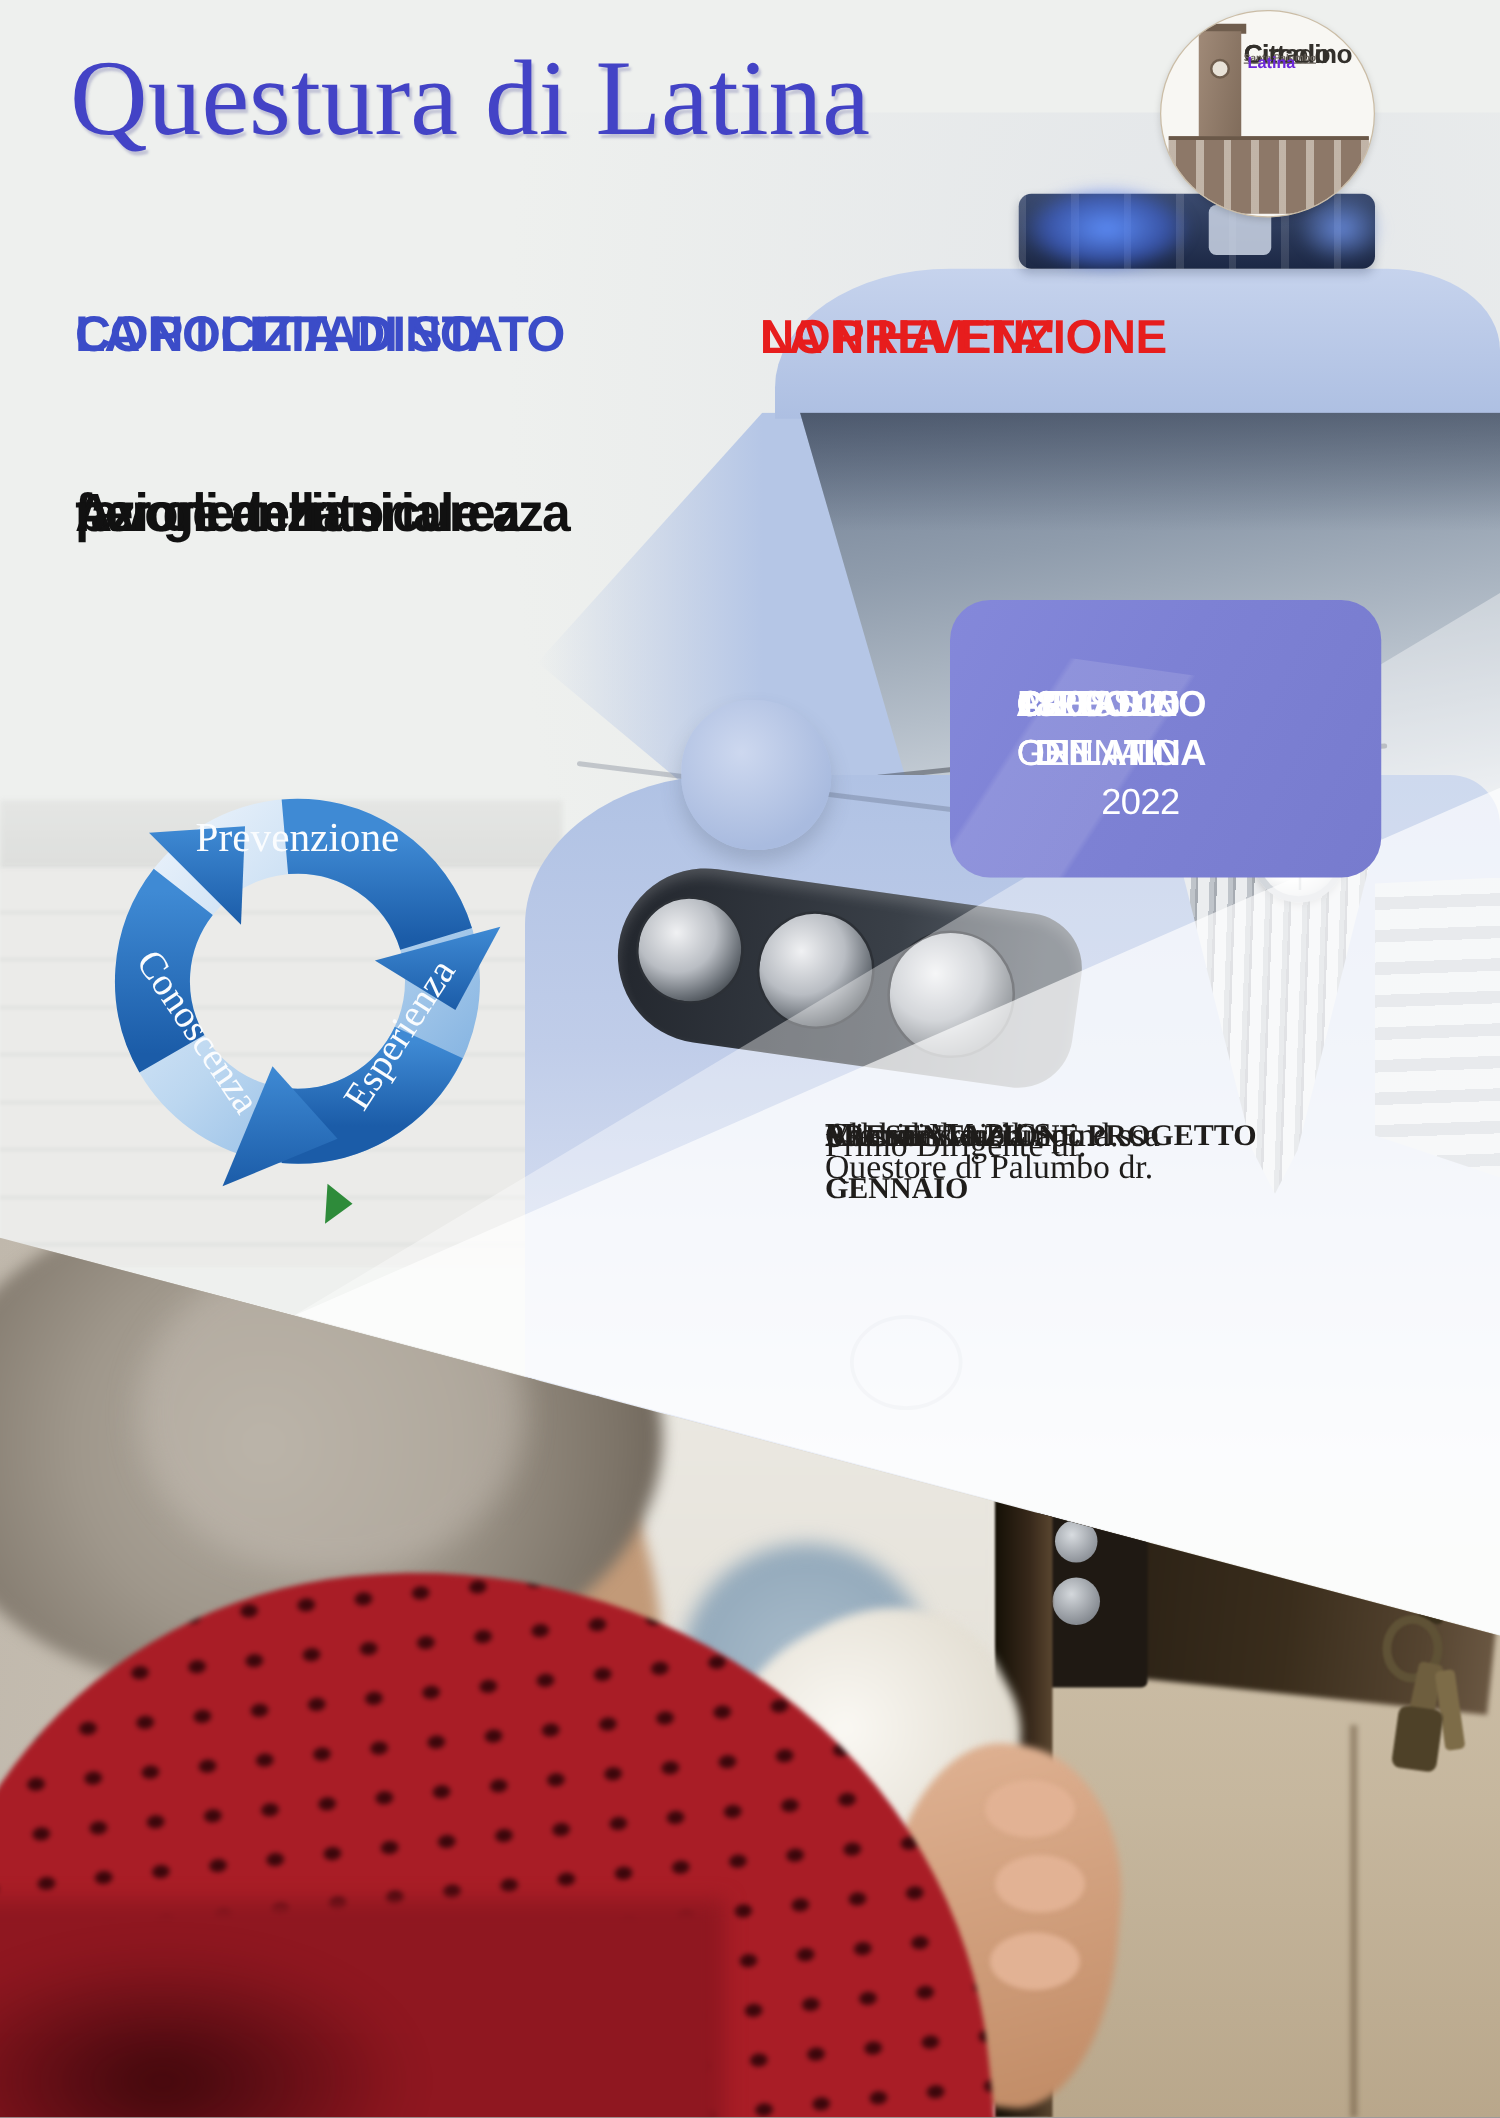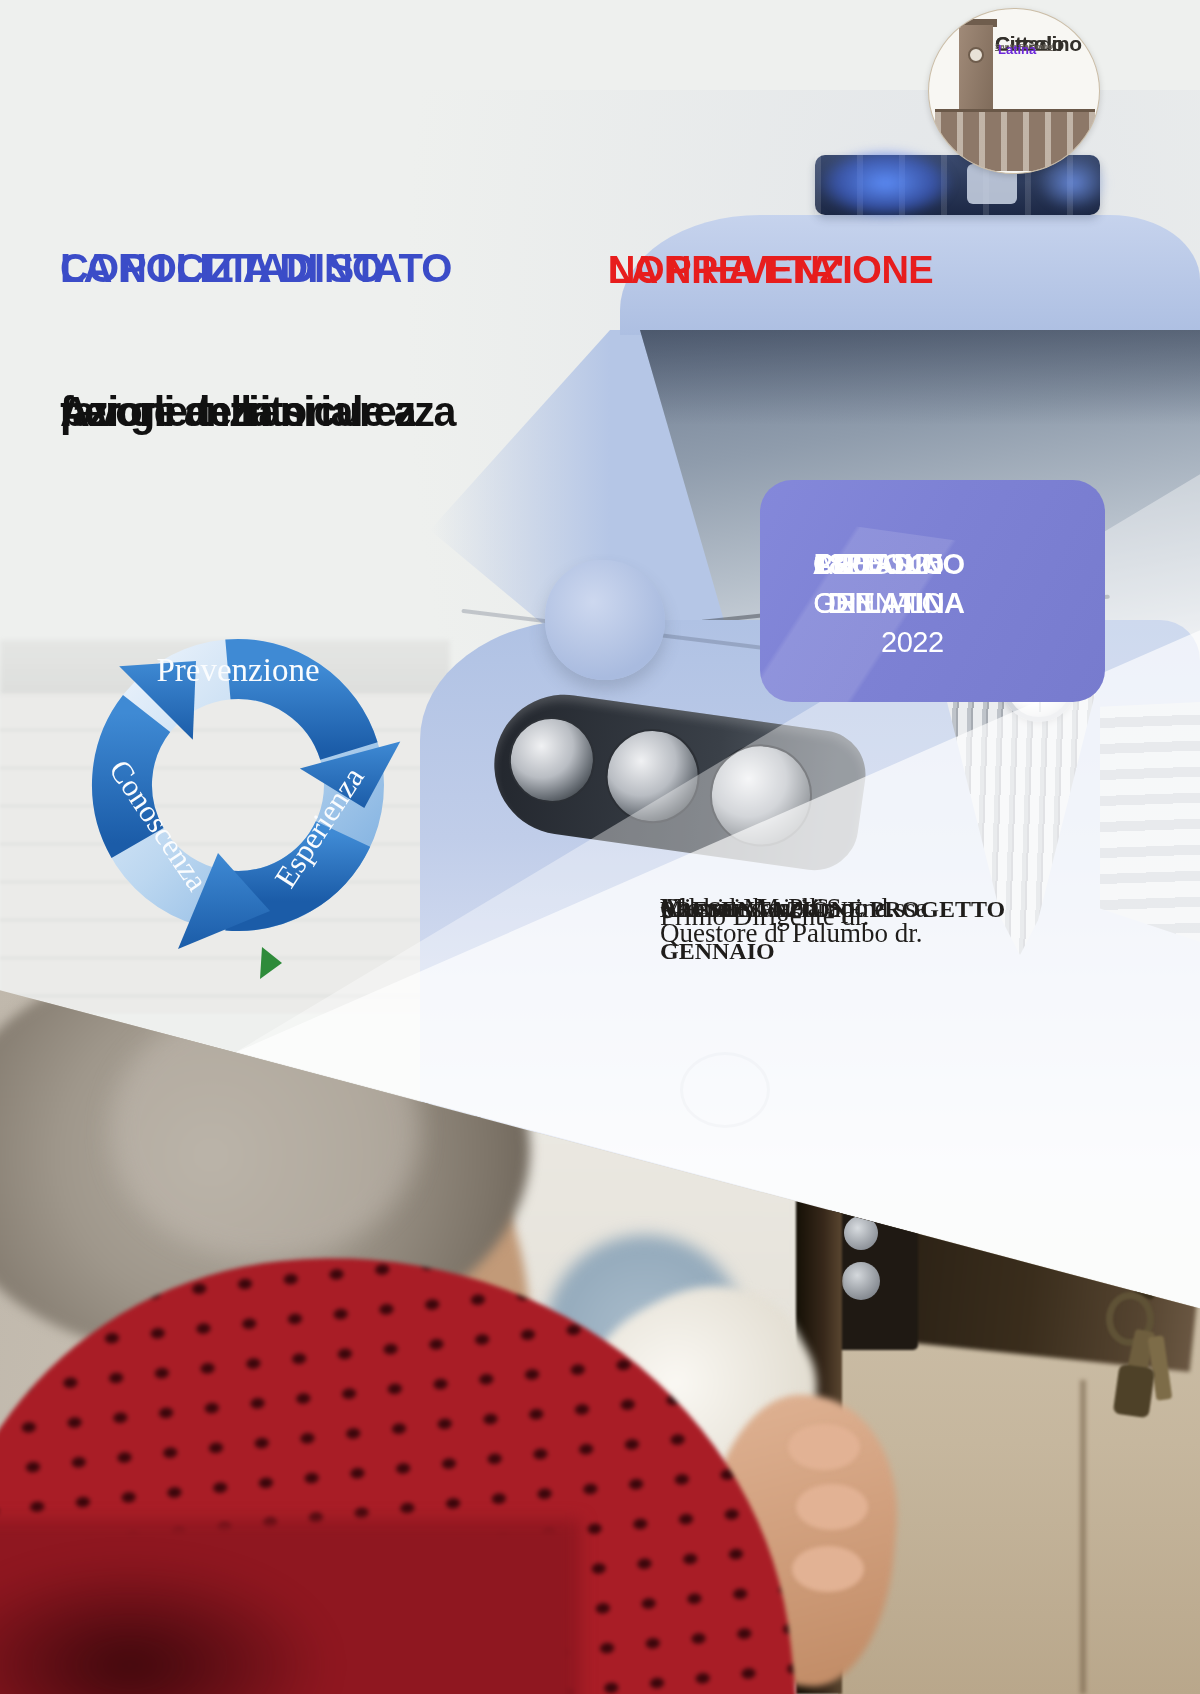--- a/index.html
+++ b/index.html
@@ -303,20 +303,21 @@
     <path d="M277 219 A116 116 0 0 1 161.9 285.5" stroke="url(#lgDark)" stroke-width="60" fill="none"></path>
     <polygon points="204,296 152,238 112,334" fill="url(#lgDark)"></polygon>
     <polygon points="196,332 216,348 194,364" fill="#2e8b3a"></polygon>
     <path d="M71.5 228 A116 116 0 0 1 80.6 98.5" stroke="url(#lgDark)" stroke-width="60" fill="none"></path>
     <polygon points="53.2,51.2 126.8,124.8 130,46" fill="url(#lgDark)"></polygon>
     <text x="172" y="66" text-anchor="middle" font-size="33" fill="#fafcfe">Prevenzione</text>
     <text x="84" y="216" text-anchor="middle" font-size="31" fill="#fafcfe" transform="rotate(56 84 216)">Conoscenza</text>
     <text x="262" y="218" text-anchor="middle" font-size="31" fill="#fafcfe" transform="rotate(-57 262 218)">Esperienza</text>
   </svg>
 
+  <h1 class="title">Questura di Latina</h1>
 
   <div class="logo">
     <div class="tower-cap"></div>
     <div class="tower"></div>
     <div class="clock"></div>
     <div class="building"></div>
     <div class="logo-text">
       <span class="l1">Circolo</span>
       <span class="l2">Cittadino</span>
       <span class="l3">

